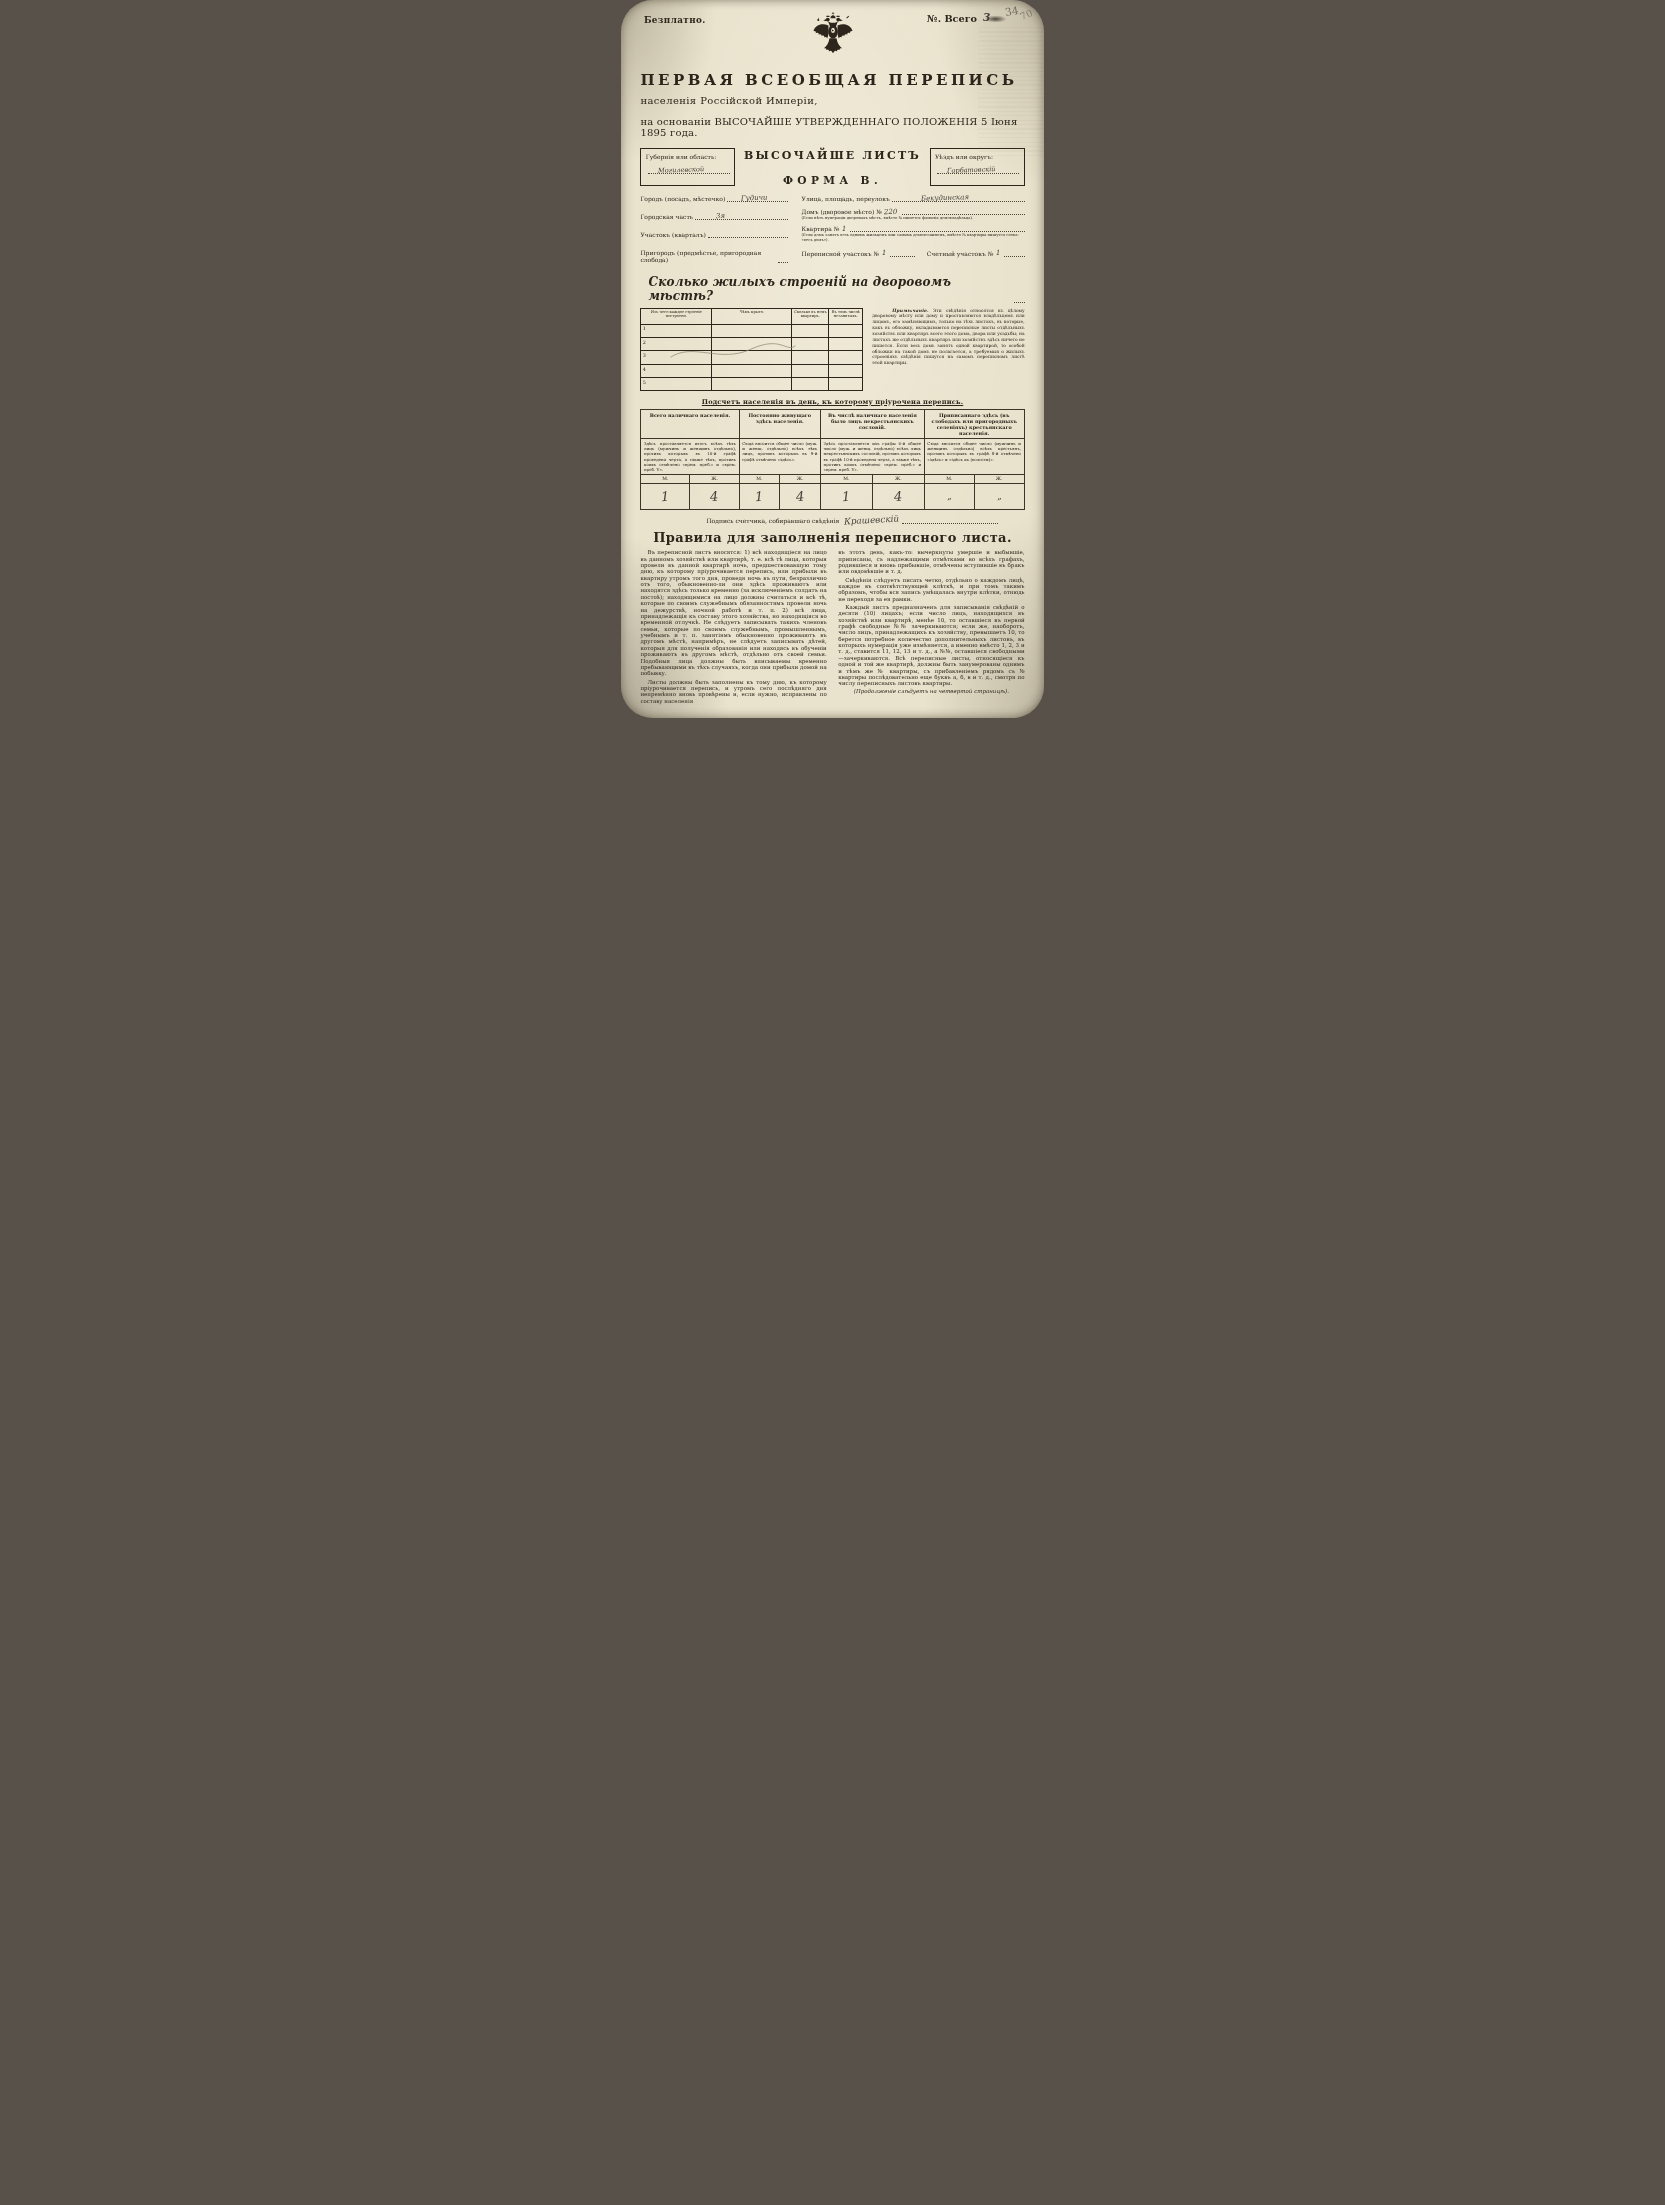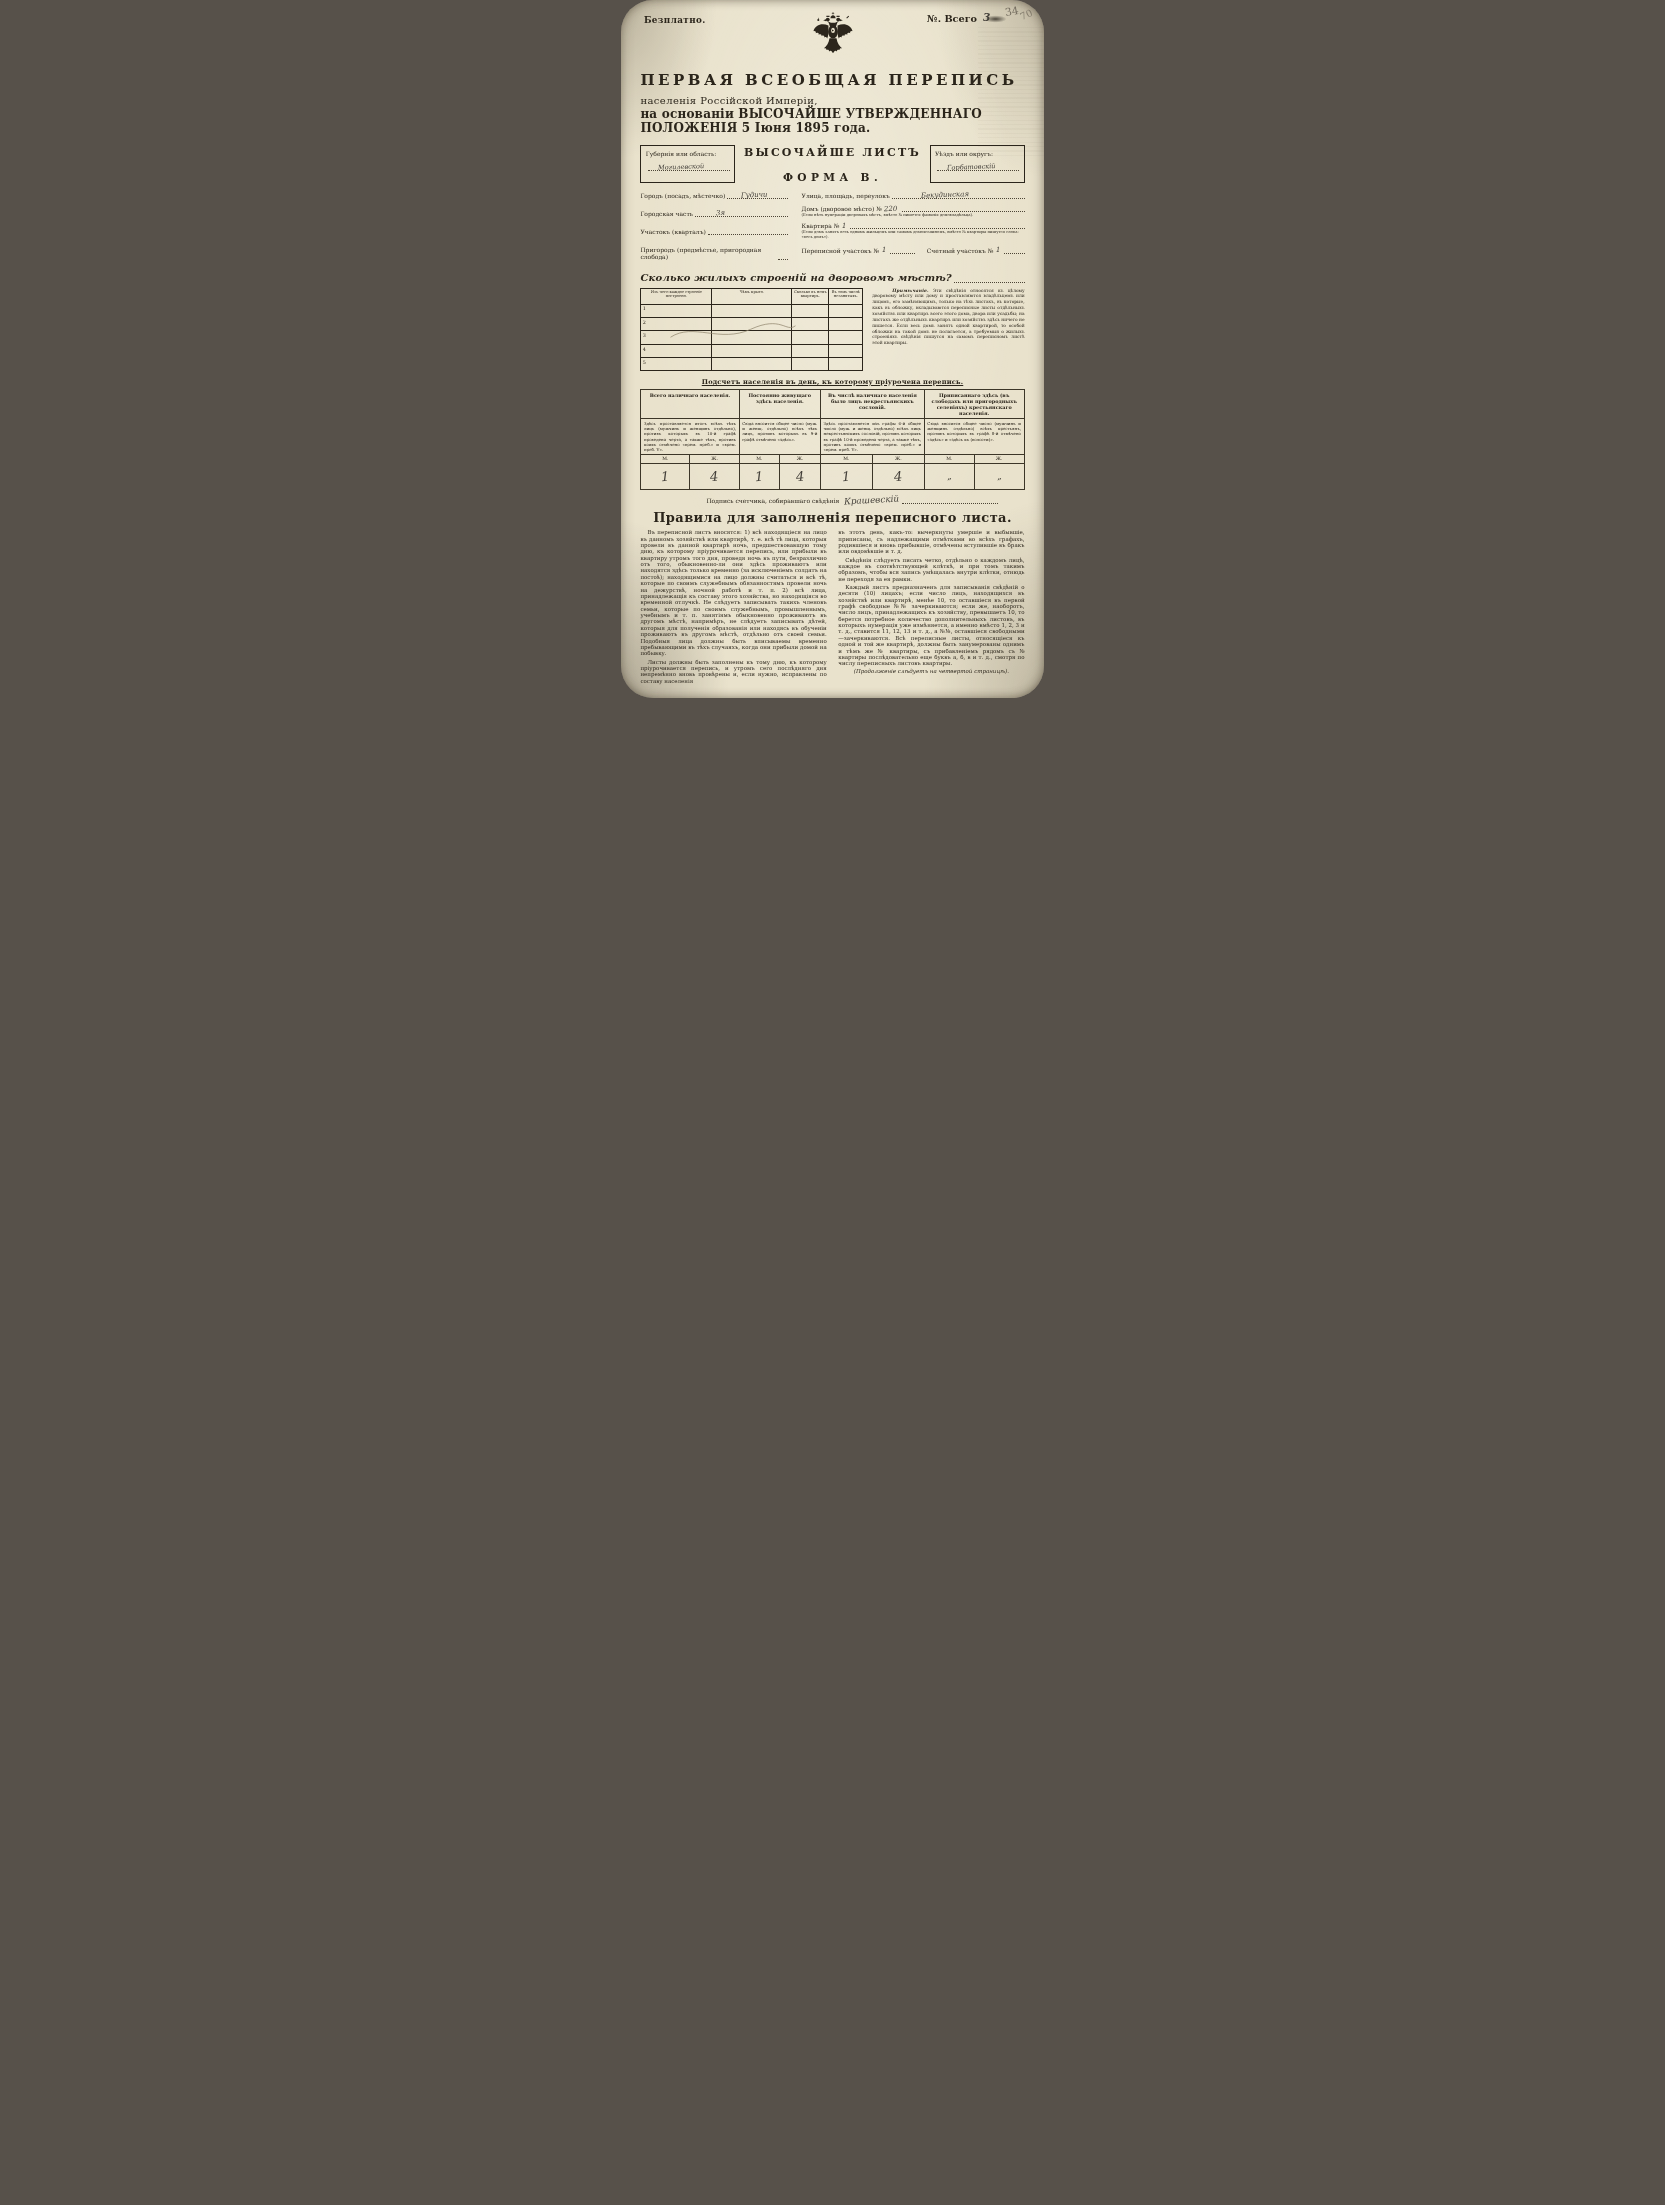--- a/index.html
+++ b/index.html
@@ -32,21 +32,21 @@
   .smudge{display:inline-block;position:relative;width:31px;height:10.6px;vertical-align:-1.8px;
     background:radial-gradient(closest-side, rgba(45,40,32,.82), rgba(45,40,32,0) 72%);}
   .sheetval{position:absolute;left:2.6px;top:-2.6px;font-size:10.6px;color:#2f2a22;}
   .pencil{position:absolute;color:var(--pencil,#756e60);font-family:"DejaVu Serif",serif;}
   .p1{right:6.2px;top:-7px;font-size:10.6px;transform:rotate(-10deg);}
   .p2{right:-8px;top:-2.6px;font-size:9.7px;opacity:.8;transform:rotate(-25deg);}
   
   .titleblock{margin-top:42px;}
   .t1{font-size:15px;font-weight:bold;letter-spacing:3.5px;white-space:nowrap;}
   .t2{font-size:10px;margin-top:5.7px;letter-spacing:0.4px;}
-  .t3{font-size:12px;font-weight:bold;margin-top:1px;letter-spacing:0.2px;}
+  .t3{font-size:10px;font-weight:normal;margin-top:10px;letter-spacing:0.2px;}
   
   .formhead{margin-top:10.6px;display:flex;gap:6.2px;align-items:stretch;}
   .fh-box{border:0.8px solid var(--ink,#2b251b);width:95px;padding:3.5px 4.4px 1.8px;box-sizing:border-box;}
   .fh-box .lbl{font-size:6px;}
   .fh-center{flex:1;text-align:center;padding-top:0.9px;}
   .fc1{font-size:11px;font-weight:bold;letter-spacing:2.2px;white-space:nowrap;}
   .fc2{font-size:10.6px;font-weight:bold;letter-spacing:4.4px;margin-top:12px;}
   
   .fields{margin-top:8px;display:flex;gap:13.2px;}
   .fcol-l{width:148px;}
@@ -57,21 +57,21 @@
   .dotline-short{flex:0 0 25px;}
   .hw{font-family:"DejaVu Serif",serif;font-style:italic;color:var(--hand,#44403a);display:inline-block;}
   .hw-on{position:absolute;bottom:-0.9px;left:22%;font-size:7px;transform:rotate(-2deg);white-space:nowrap;}
   .hw-inline{font-size:7px;transform:rotate(-2deg);margin:0 1.8px -0.9px 2.6px;}
   .fh-box .dotline{margin-top:7px;}
   .fh-hw{left:12%;font-size:6.6px;}
   .smallnote{font-size:3.8px;line-height:1.25;margin:0.9px 0 4.4px;color:#332e24;}
   .uchrow{display:flex;align-items:flex-end;font-size:6px;margin-top:6.2px;}
   .uchrow .gap{width:11.5px;}
   
-  .bquestion{margin-top:1.8px;display:flex;align-items:flex-end;font-size:10px;font-weight:bold;font-style:italic;letter-spacing:0.2px;}
+  .bquestion{margin-top:1.8px;display:flex;align-items:flex-end;font-size:12px;font-weight:bold;font-style:italic;letter-spacing:0.2px;margin-left:8px;}
   .brow{margin-top:4.4px;display:flex;gap:8.8px;}
   .btable-wrap{position:relative;width:223px;flex:0 0 223px;}
   .btable{border-collapse:collapse;width:100%;font-size:3.7px;table-layout:fixed;}
   .btable th,.btable td{border:0.4px solid var(--ink,#2b251b);padding:0.9px 1.3px;vertical-align:top;}
   .btable th{font-weight:normal;text-align:center;height:13.2px;}
   .btable td{height:10.6px;}
   .rownum{font-size:4.9px;text-align:left;padding-left:2.2px;}
   .squiggle{position:absolute;left:26.5px;top:28px;pointer-events:none;}
   .bnote{flex:1;font-size:4.4px;line-height:1.33;text-align:justify;}
   .bnote p{margin:0;text-indent:20px;}

